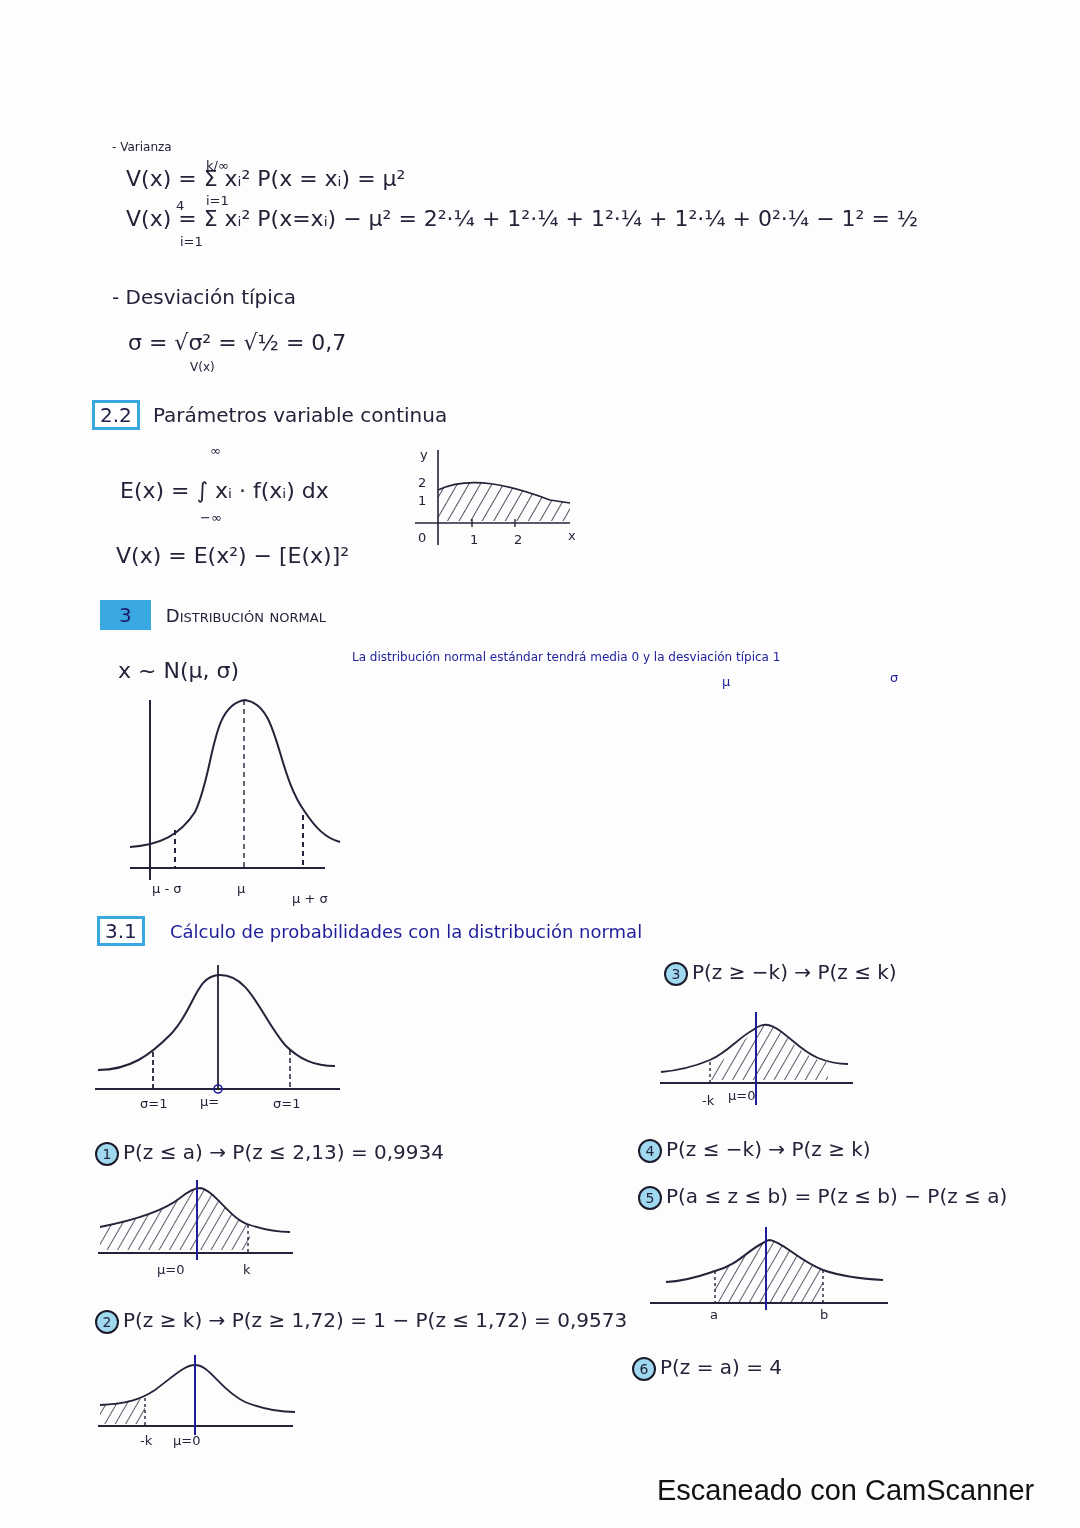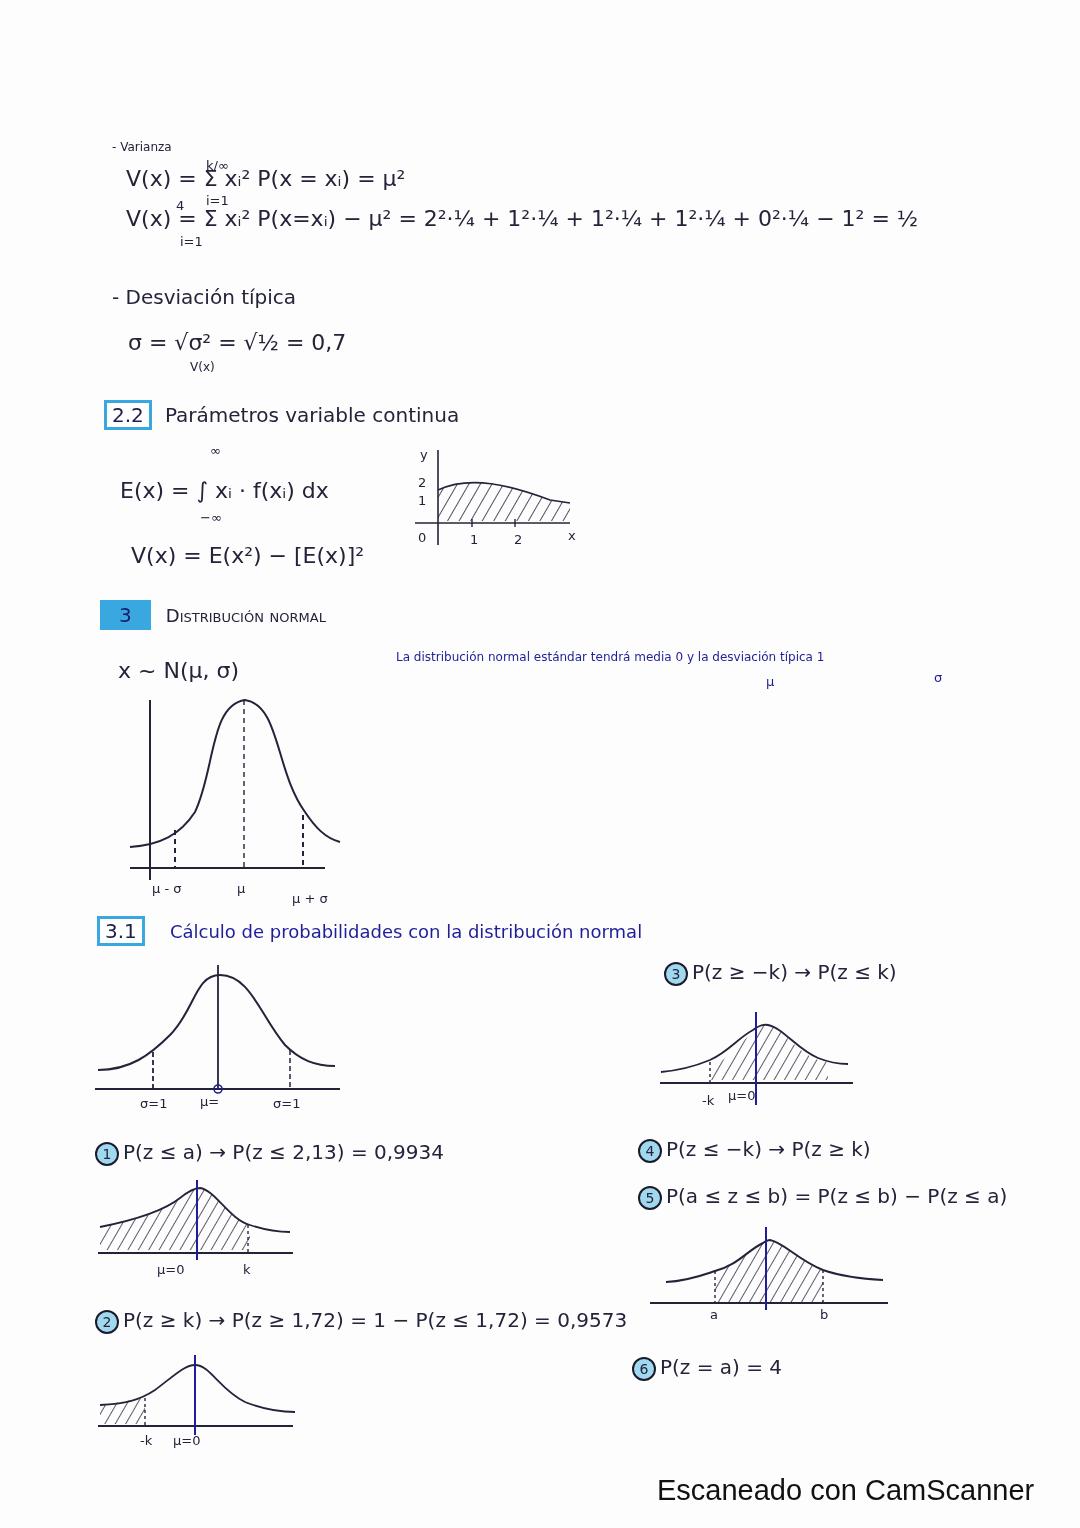--- a/index.html
+++ b/index.html
@@ -4,21 +4,21 @@
 <style>
   html, body { margin: 0; padding: 0; }
   body {
     width: 1080px; height: 1528px; position: relative; overflow: hidden;
     background: #fdfdfd;
     font-family: "DejaVu Sans", sans-serif;
     color: #2a2a3a;
   }
   .abs { position: absolute; white-space: nowrap; }
   .ink { color: #23233a; }
-  .blue { color: #1e1e9a; margin-left: 44px; }
+  .blue { color: #1e1e9a; }
   .t18 { font-size: 18px; }
   .t20 { font-size: 20px; }
   .t22 { font-size: 22px; }
   .t16 { font-size: 12px; }
   .t14 { font-size: 13px; }
   .box {
     display: inline-block; border: 3px solid #3aa8e0; padding: 0 5px;
     font-size: 20px; line-height: 24px; color: #20204a; background: #fff;
   }
   .box.filled { background: #3aa8e0; border-color: #3aa8e0; color: #1a1a6a; padding: 0 16px; }
@@ -41,28 +41,28 @@
 <div class="abs t22 ink" style="left:126px;top:166px;">V(x) = Σ xᵢ² P(x = xᵢ) = μ²</div>
 <div class="abs t14 ink" style="left:206px;top:193px;">i=1</div>
 <div class="abs t14 ink" style="left:176px;top:198px;">4</div>
 <div class="abs t22 ink" style="left:126px;top:206px;">V(x) = Σ xᵢ² P(x=xᵢ) − μ² = 2²·¼ + 1²·¼ + 1²·¼ + 1²·¼ + 0²·¼ − 1² = ½</div>
 <div class="abs t14 ink" style="left:180px;top:234px;">i=1</div>
 
 <div class="abs t20 ink" style="left:112px;top:285px;">- Desviación típica</div>
 <div class="abs t22 ink" style="left:128px;top:330px;">σ = √σ² = √½ = 0,7</div>
 <div class="abs t16 ink" style="left:190px;top:360px;">V(x)</div>
 
-<div class="abs" style="left:104px;top:400px;">
+<div class="abs" style="left:92px;top:400px;">
   <span class="box">2.2</span>
   <span class="t20 ink" style="margin-left:8px;">Parámetros variable continua</span>
 </div>
 <div class="abs t14 ink" style="left:210px;top:443px;">∞</div>
 <div class="abs t22 ink" style="left:120px;top:478px;">E(x) = ∫ xᵢ · f(xᵢ) dx</div>
 <div class="abs t14 ink" style="left:200px;top:510px;">−∞</div>
-<div class="abs t22 ink" style="left:116px;top:543px;margin-left:15px;">V(x) = E(x²) − [E(x)]²</div>
+<div class="abs t22 ink" style="left:116px;top:543px;">V(x) = E(x²) − [E(x)]²</div>
 
 <svg style="left:410px;top:445px;" width="170" height="105">
   <defs>
       <pattern id="h1" width="10" height="10" patternUnits="userSpaceOnUse" patternTransform="rotate(30)">
         <line x1="0" y1="0" x2="0" y2="10" stroke="#23233a" stroke-width="1.6"></line>
       </pattern>
     </defs>
   <path d="M28,45 C60,30 100,40 140,55 L160,58 L160,76 L28,76 Z" fill="url(#h1)"></path>
   <path d="M28,45 C60,30 100,40 140,55 L160,58" fill="none" stroke="#23233a" stroke-width="1.6"></path>
   <line x1="28" y1="100" x2="28" y2="5" stroke="#23233a" stroke-width="1.6"></line>

